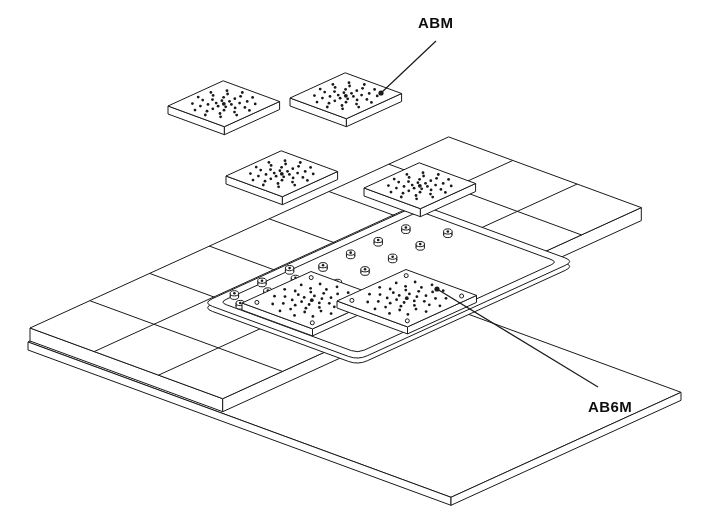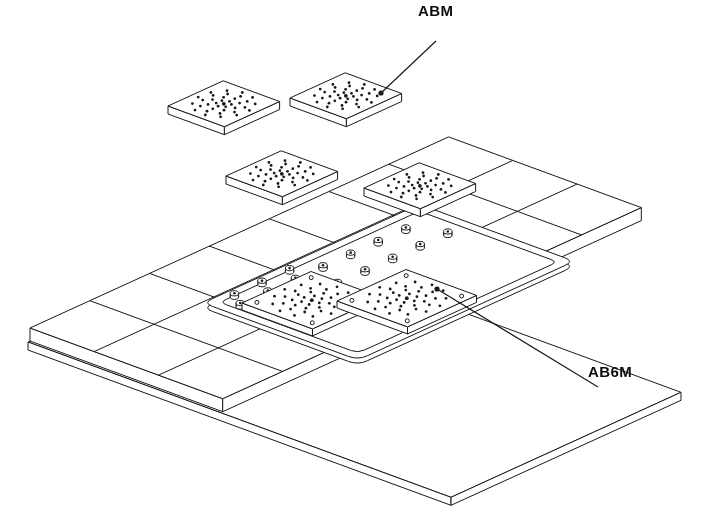--- a/index.html
+++ b/index.html
@@ -419,16 +419,16 @@
       <g stroke="#1a1a1a" stroke-width="1" fill="none">
         <line x1="436" y1="41" x2="381" y2="93" stroke-width="1.2"></line>
         <circle cx="381" cy="93" r="2.6" fill="#1a1a1a" stroke="none"></circle>
       </g>
       <g stroke="#1a1a1a" stroke-width="1" fill="none">
         <line x1="598" y1="387" x2="437" y2="289" stroke-width="1.2"></line>
         <circle cx="437" cy="289" r="2.6" fill="#1a1a1a" stroke="none"></circle>
       </g>
     </svg>
 
-  <div class="label" style="left:418px;top:2px">ABM</div>
+  <div class="label" style="left:418px;top:14px">ABM</div>
 
-  <div class="label" style="left:588px;top:363px">AB6M</div>
+  <div class="label" style="left:588px;top:398px">AB6M</div>
 </div>
 
 </body></html>

